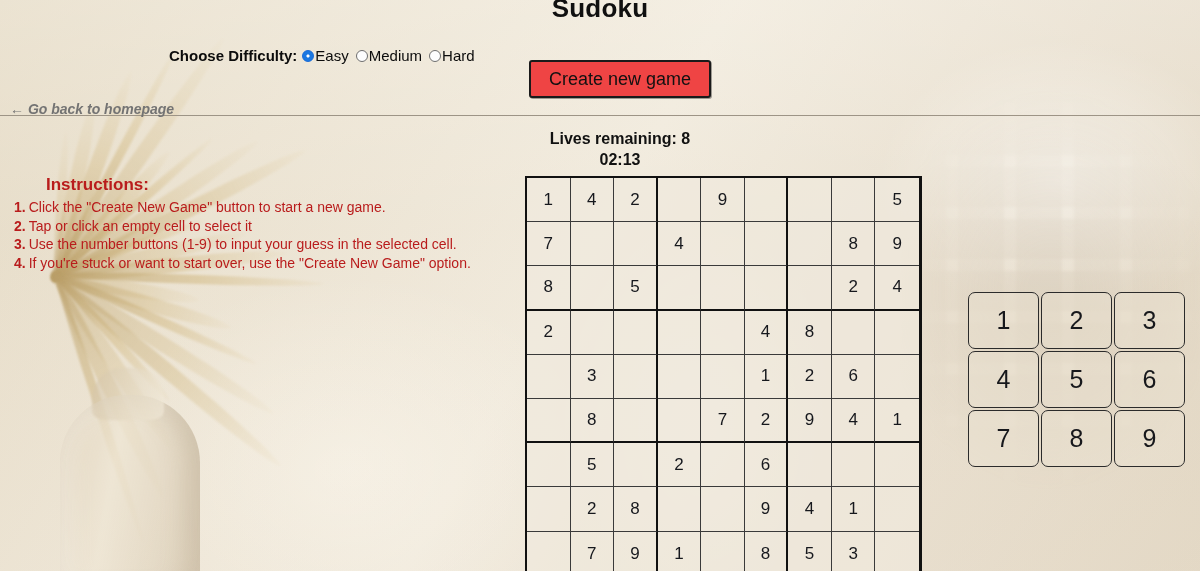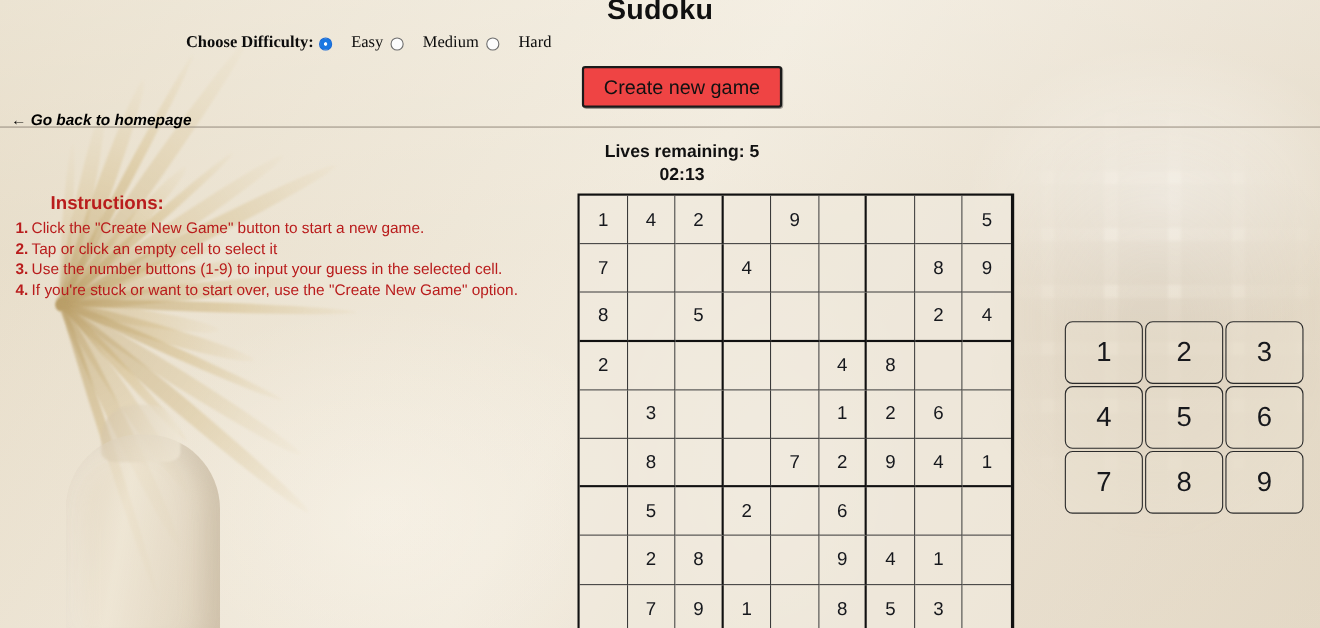--- a/index.html
+++ b/index.html
@@ -90,40 +90,40 @@
   #title {
     position: absolute; left: 0; top: -7px; width: 1200px;
     text-align: center;
     font-size: 26px; font-weight: bold; color: #101010;
     letter-spacing: 0.2px;
   }
   #option-bar {
     position: absolute; left: 0; top: 31px; width: 1200px; height: 24px;
   }
   .opt-group {
-    position: absolute; top: 0;
+    position: absolute; top: 16px;
     display: flex; align-items: center;
-    font-size: 15px; color: #0c0c0c; white-space: nowrap; font-family: Liberation Serif, serif;
+    font-size: 15px; color: #0c0c0c; white-space: nowrap;
   }
   .opt-label { font-weight: bold; margin-right: 5px; }
   .radio-wrap { display: inline-flex; align-items: center; margin-right: 7px; }
   .radio {
     width: 12px; height: 12px; border-radius: 50%;
     border: 1px solid #6e6e6e;
     background: #fdfdfd;
     box-sizing: border-box;
     display: inline-block;
     margin-right: 1px;
     flex: none;
   }
   .radio.checked {
     border: 1px solid #1769d6;
     background: radial-gradient(circle at 50% 50%, #ffffff 0 18%, #1b78e2 26% 100%);
   }
-  .radio-text { font-size: 15px; color: #0c0c0c; margin-left: 16px; }
+  .radio-text { font-size: 15px; color: #0c0c0c; }
 
   #grp-difficulty { left: 169px; }
   #grp-time { left: 517px; }
   #grp-theme { left: 871px; }
 
   #create-btn {
     position: absolute; left: 529px; top: 60px;
     width: 182px; height: 38px;
     background: #ef4444;
     border: 2px solid #1a1a1a;
@@ -131,21 +131,21 @@
     font-family: "Liberation Sans", sans-serif;
     font-size: 18px; color: #111;
     cursor: pointer;
     padding: 0;
     box-shadow: 1px 1px 0 rgba(0,0,0,0.35);
   }
 
   #back-link {
     position: absolute; left: 10px; top: 101px;
     font-size: 14px; font-weight: bold; font-style: italic;
-    color: #000000; text-decoration: none;
+    color: #737373; text-decoration: none;
     white-space: nowrap;
   }
 
   
   #status {
     position: absolute; left: 440px; top: 128px; width: 360px;
     text-align: center;
   }
   #lives, #timer {
     font-size: 16px; font-weight: bold; color: #111; line-height: 21px;
@@ -272,21 +272,21 @@
 
 
     </div>
 
     <button id="create-btn">Create new game</button>
 
     <a id="back-link" href="#">← Go back to homepage</a>
   </div>
 
   <div id="status">
-    <div id="lives">Lives remaining: 5</div>
+    <div id="lives">Lives remaining: 8</div>
     <div id="timer">02:13</div>
   </div>
 
   <div id="instructions">
     <h2>Instructions:</h2>
     <ol>
       <li>
         <span class="num">1.</span><span>Click the "Create New Game" button to start a new game.</span>
       </li>
       <li>

